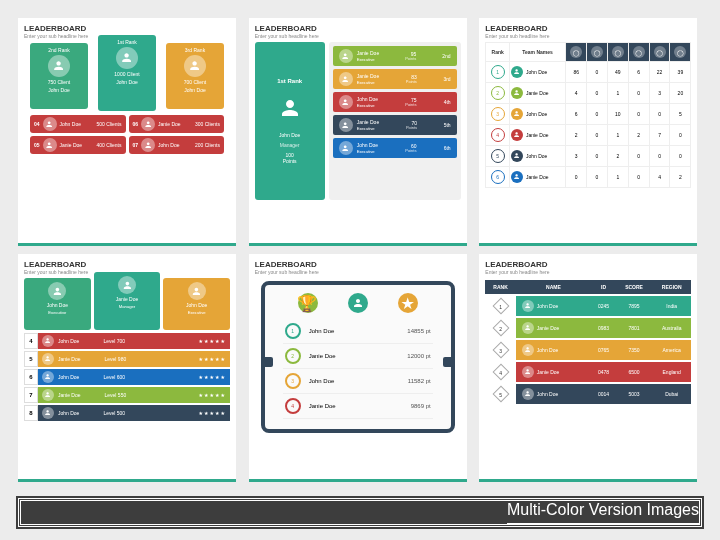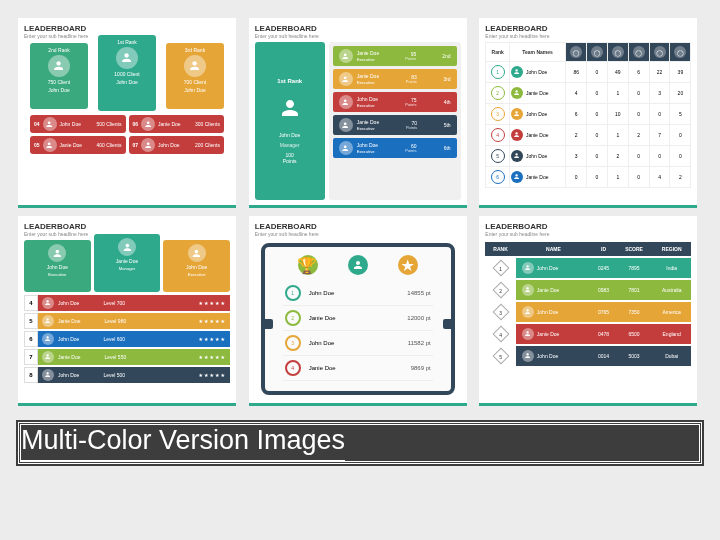--- a/index.html
+++ b/index.html
@@ -1,21 +1,21 @@
 <!DOCTYPE html>
 <html><head>
 <meta charset="utf-8">
 <style>
 *{box-sizing:border-box;margin:0;padding:0;font-family:Arial,sans-serif}
 body{width:720px;height:540px;background:#ececec;overflow:hidden}
 .grid{display:grid;grid-template-columns:repeat(3,1fr);gap:8px;padding:18px 18px 8px}
-.panel{background:#fff;border-bottom:3px solid #2fa98c;width:218px;height:190px;padding:6px;overflow:hidden}
+.panel{background:#fff;border-bottom:3px solid #2fa98c;width:218px;height:228px;padding:6px;overflow:hidden}
 .hdr{font-size:8px;font-weight:bold;color:#333}
 .sub{font-size:5px;color:#888;margin-bottom:3px}
-.footer{margin:8px 18px 0;background:#3d3d3d;border:3px double #fff;outline:2px solid #3d3d3d;padding:0;text-align:left;color:#fff;font-size:27px}
+.footer{margin:8px 18px 0;background:#3d3d3d;border:3px double #fff;outline:2px solid #3d3d3d;padding:0;text-align:right;color:#fff;font-size:16px}
 .footer .ul{display:inline-block;border-bottom:1px solid #fff;padding-bottom:4px}
 .ico{display:inline-flex;align-items:center;justify-content:center;border-radius:50%;background:rgba(255,255,255,.4);color:#fff}
 .ico svg{width:60%;height:60%;fill:currentColor}
 
 .p1-top{display:flex;justify-content:space-between;margin:4px 6px 4px}
 .card{border-radius:3px;color:#fff;text-align:center;padding:4px;font-size:5px;display:flex;flex-direction:column;align-items:center;gap:2px}
 .card .ico{width:22px;height:22px}
 .c-green{background:#3aa97e}.c-teal{background:#2fa98c}.c-orange{background:#e5a537}
 .p1-top .card{width:58px}
 .p1-top .mid{height:76px;margin-top:-8px}

